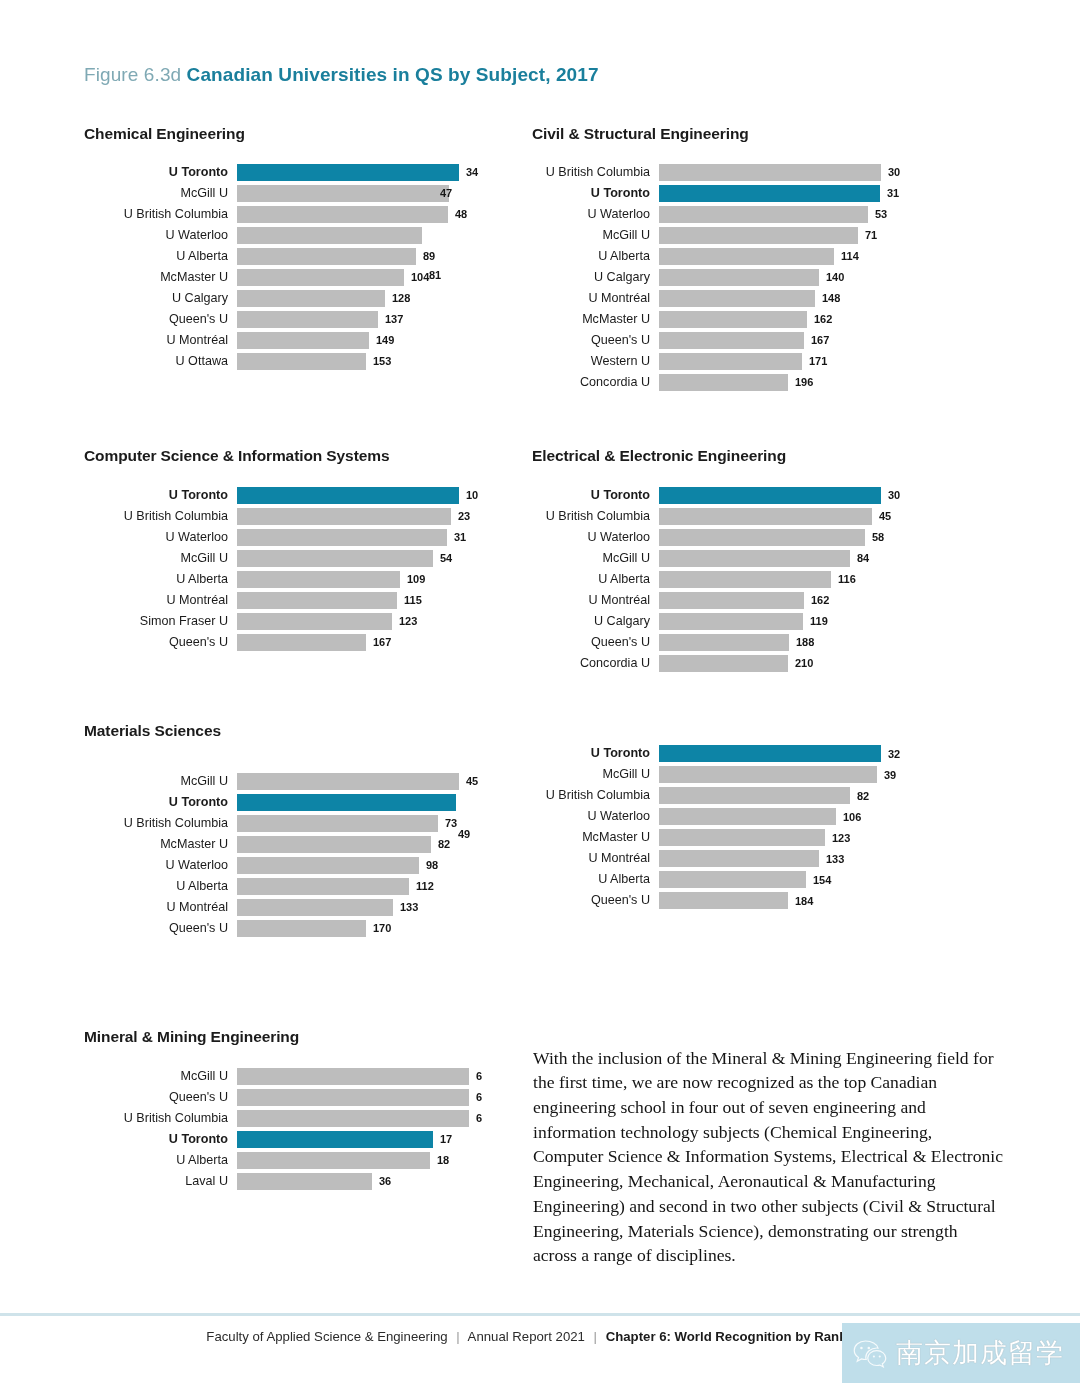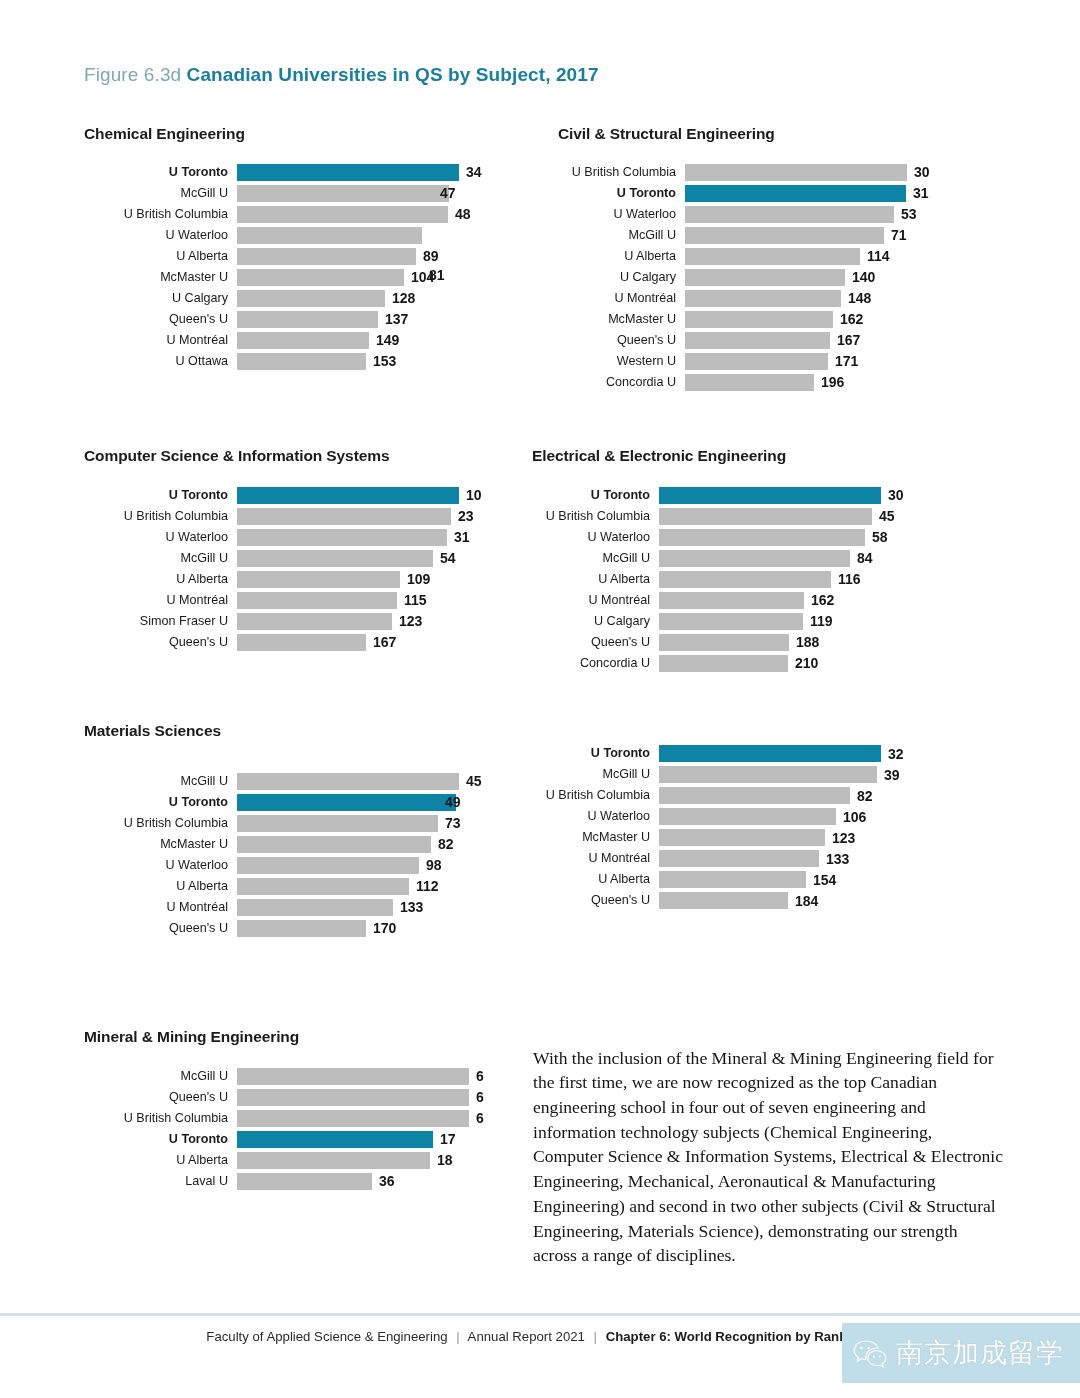--- a/index.html
+++ b/index.html
@@ -86,30 +86,30 @@
     height: 17px;
     background: #bdbdbd;
   }
   .row.highlight .bar {
     background: #0d84a6;
   }
   .bar-value {
     position: absolute;
     top: 50%;
     transform: translateY(-50%);
-    font-size: 14px;
+    font-size: 11px;
     font-weight: 700;
     color: #161616;
     white-space: nowrap;
     padding-left: 7px;
   }
 
   
   #panel-chemical       { left: 84px;  top: 124px;  width: 420px; }
-  #panel-civil          { left: 558px; top: 124px;  width: 420px; }
+  #panel-civil          { left: 532px; top: 124px;  width: 420px; }
   #panel-cs             { left: 84px;  top: 446px;  width: 420px; }
   #panel-electrical     { left: 532px; top: 446px;  width: 420px; }
   #panel-materials      { left: 84px;  top: 721px;  width: 420px; }
   #panel-mechanical     { left: 532px; top: 721px;  width: 420px; }
   #panel-mineral        { left: 84px;  top: 1027px; width: 420px; }
 
   #panel-materials .rows  { margin-top: 29px; }
   #panel-mineral  .rows   { margin-top: 18px; }
   #panel-mechanical .rows { margin-top: 22px; }
   #panel-cs .rows         { margin-top: 18px; }
@@ -503,21 +503,21 @@
           <div class="row-label">McGill U</div>
           <div class="bar-area">
             <div class="bar" style="width: 222px;"></div>
             <span class="bar-value" style="left: 222px;">45</span>
           </div>
         </div>
         <div class="row highlight">
           <div class="row-label">U Toronto</div>
           <div class="bar-area">
             <div class="bar" style="width: 219px;"></div>
-            <span class="bar-value" style="left: 201px;">49</span>
+            <span class="bar-value" style="left: 214px; margin-top: 32px;">49</span>
           </div>
         </div>
         <div class="row">
           <div class="row-label">U British Columbia</div>
           <div class="bar-area">
             <div class="bar" style="width: 201px;"></div>
             <span class="bar-value" style="left: 201px;">73</span>
           </div>
         </div>
         <div class="row">

